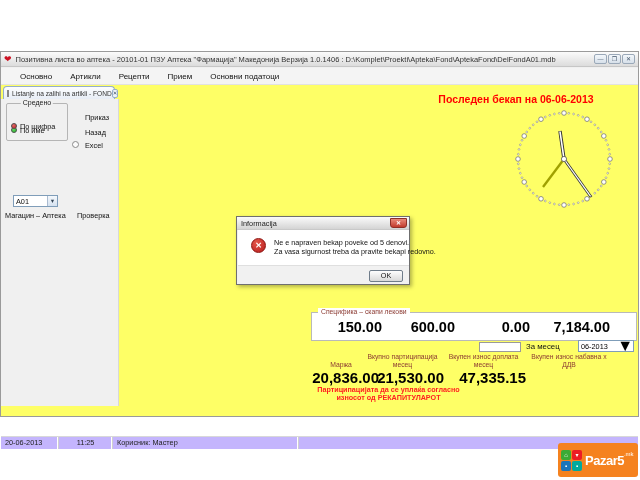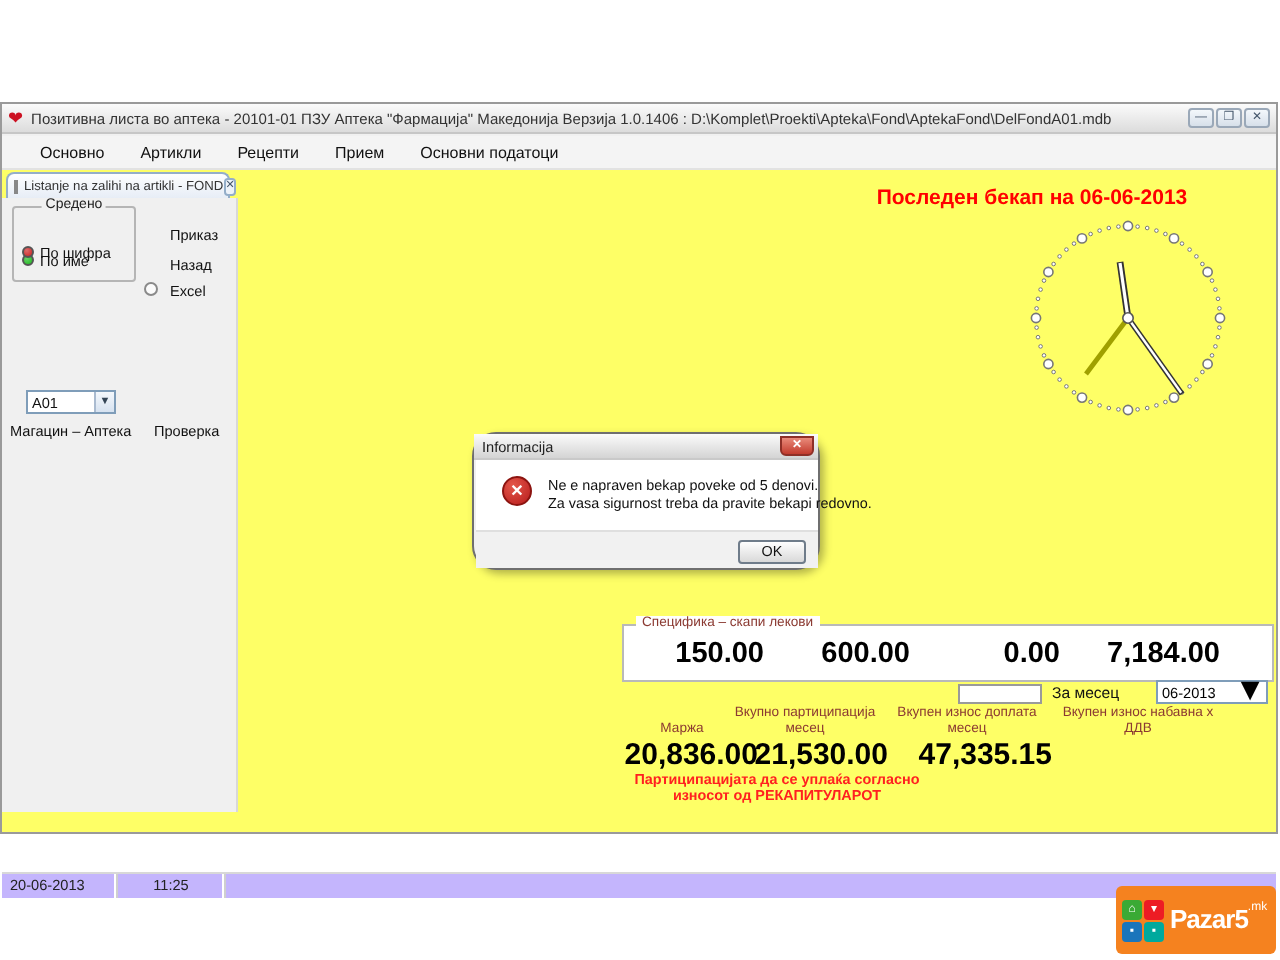--- a/index.html
+++ b/index.html
@@ -36,21 +36,21 @@
   .radio { position:absolute; width:7px; height:7px; border-radius:50%; border:1px solid #8a8a8a; background:#fbfbfb; }
   .combo { position:absolute; background:#fff; border:1px solid #7f9db9; display:flex; align-items:center; }
   .combo .cval { font-size:7.3px; color:#111; padding-left:2px; flex:1; }
   .combo .carrow { width:10px; height:100%; background:linear-gradient(#f4f8fc,#d6e2f0); border-left:1px solid #aabbd0; font-size:5.5px; color:#345; text-align:center; line-height:10px; }
 
   
   #backup-banner { position:absolute; left:420px; top:8px; width:190px; text-align:center; font-size:10.5px; font-weight:bold; color:#ff0000; }
   #clock { position:absolute; left:506px; top:22px; }
 
   
-  #dialog { position:absolute; left:235px; top:131px; width:174px; height:69px; background:#f0f0f0; border:1px solid #6f6f6f; border-radius:12px; box-shadow:2px 2px 4px rgba(0,0,0,0.3); }
+  #dialog { position:absolute; left:235px; top:131px; width:174px; height:69px; background:#f0f0f0; border:1px solid #6f6f6f; border-radius:0; box-shadow:2px 2px 4px rgba(0,0,0,0.3); }
   #dlg-titlebar { position:absolute; left:0; top:0; width:100%; height:13px; background:linear-gradient(#fbfbfb,#d4d4d4); border-bottom:1px solid #c9c9c9; }
   #dlg-title { position:absolute; left:4px; top:2px; font-size:7.3px; color:#222; }
   #dlg-close { position:absolute; right:2px; top:1px; width:17px; height:10px; background:linear-gradient(#e98a7a,#c23b2e); border:1px solid #8e2f27; border-radius:0 0 3px 3px; color:#fff; font-size:6px; text-align:center; line-height:9px; font-weight:bold; }
   #dlg-body { position:absolute; left:1px; top:13px; width:171px; height:35px; background:#ffffff; }
   #dlg-erricon { position:absolute; left:13px; top:8px; width:15px; height:15px; border-radius:50%; background:radial-gradient(circle at 35% 30%, #e4574a, #b71c1c); border:1px solid #8c1410; color:#fff; font-size:8px; font-weight:bold; text-align:center; line-height:14px; }
   .dlg-msg { position:absolute; left:36px; font-size:7.2px; color:#111; white-space:nowrap; }
   #dlg-footer { position:absolute; left:1px; top:48px; width:171px; height:19px; background:#f1f1f1; border-top:1px solid #dfdfdf; }
   #dlg-ok { position:absolute; right:6px; top:4px; width:34px; height:12px; background:linear-gradient(#fefefe,#d9d9d9); border:1px solid #6f7c8a; border-radius:2px; font-size:7.2px; text-align:center; line-height:10px; color:#111; }
 
   
@@ -263,20 +263,21 @@
       </div>
 
       <div id="warning">
         <div>Партиципацијата да се уплаќа согласно</div>
         <div>износот од РЕКАПИТУЛАРОТ</div>
       </div>
 
       <div id="statusbar">
         <span class="status-cell" style="width:58px;">20-06-2013</span>
         <span class="status-cell" style="width:54px;text-align:center;padding-left:0;">11:25</span>
+        <span class="status-cell" style="width:186px;">Корисник: Мастер</span>
         <span class="status-cell" style="flex:1;border-right:none;box-shadow:none;"></span>
       </div>
 
     </div>
   </div>
 
   <div id="logo">
     <span class="icons">
       <div style="background:#3aaa35;">⌂</div>
       <div style="background:#ed1c24;">▾</div>

